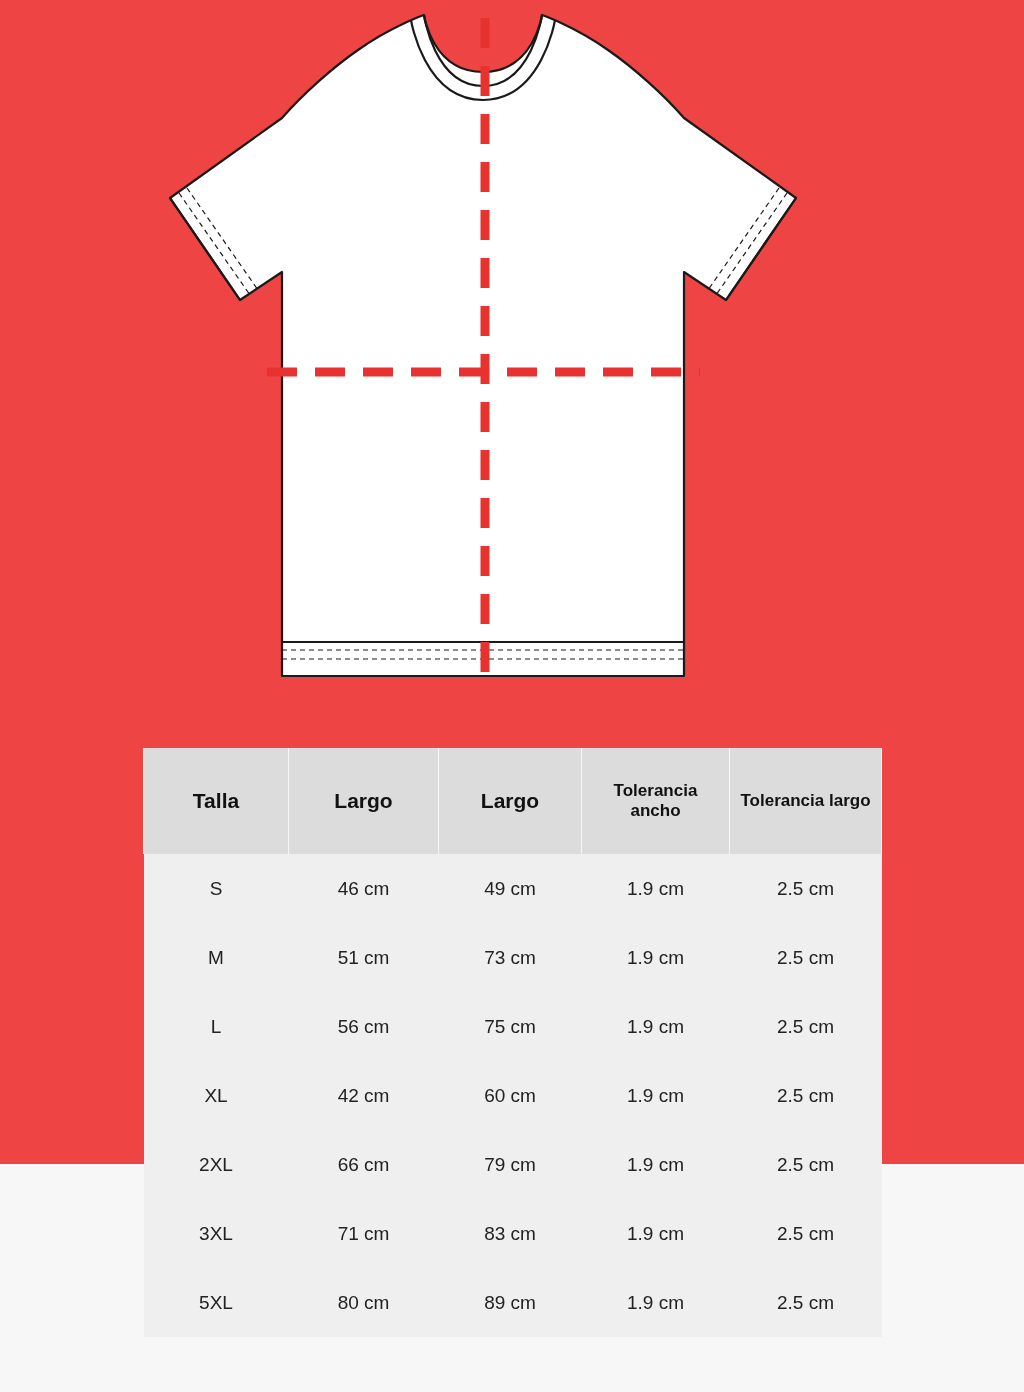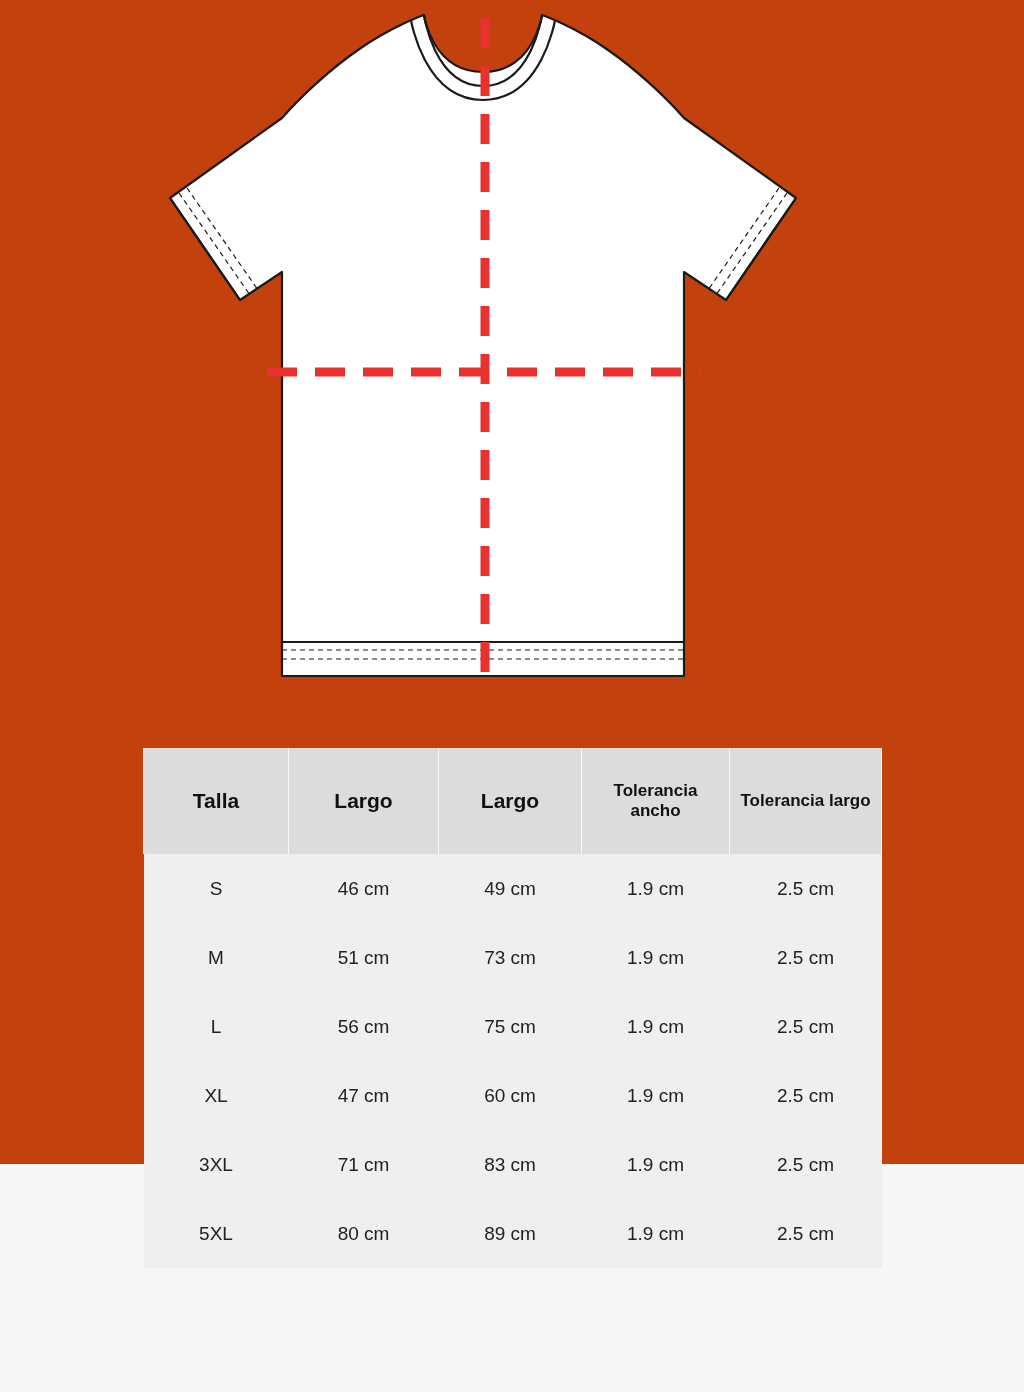--- a/index.html
+++ b/index.html
@@ -11,21 +11,21 @@
     height: 1392px;
     background: #f7f7f7;
     font-family: "Liberation Sans", sans-serif;
     color: #111;
     overflow: hidden;
   }
   .page {
     position: relative;
     width: 1024px;
     height: 1164px;
-    background: #c2410c;
+    background: #ef4444;
   }
   .diagram-wrap {
     position: absolute;
     left: 0;
     top: 0;
     width: 1024px;
     height: 740px;
     display: flex;
     align-items: flex-start;
     justify-content: center;
@@ -157,22 +157,29 @@
       </tr>
       <tr>
         <td>L</td>
         <td>56 cm</td>
         <td>75 cm</td>
         <td>1.9 cm</td>
         <td>2.5 cm</td>
       </tr>
       <tr>
         <td>XL</td>
-        <td>47 cm</td>
+        <td>42 cm</td>
         <td>60 cm</td>
+        <td>1.9 cm</td>
+        <td>2.5 cm</td>
+      </tr>
+      <tr>
+        <td>2XL</td>
+        <td>66 cm</td>
+        <td>79 cm</td>
         <td>1.9 cm</td>
         <td>2.5 cm</td>
       </tr>
       <tr>
         <td>3XL</td>
         <td>71 cm</td>
         <td>83 cm</td>
         <td>1.9 cm</td>
         <td>2.5 cm</td>
       </tr>

